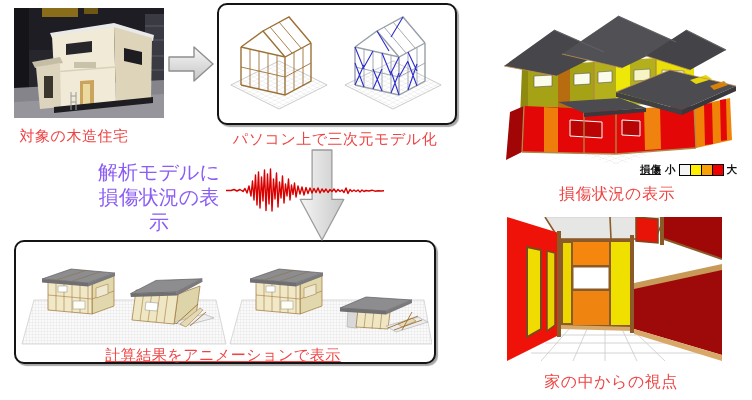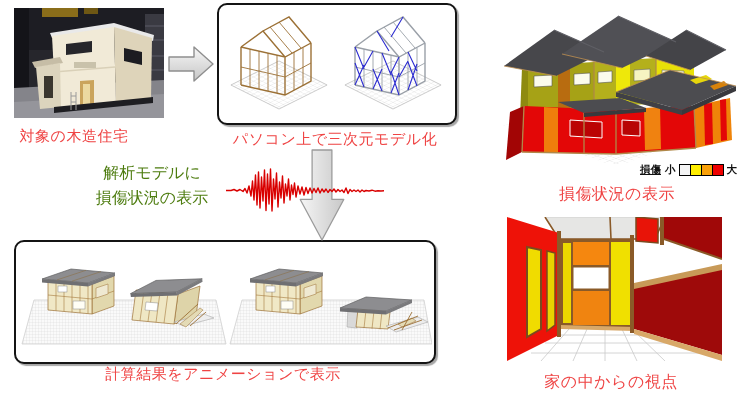--- a/index.html
+++ b/index.html
@@ -2,22 +2,22 @@
 <html style="--waveform: #d90000;"><head>
 <meta charset="utf-8">
 <style>
   html,body{margin:0;padding:0;background:#fff;}
   #stage{position:relative;width:752px;height:400px;background:#ffffff;overflow:hidden;
          font-family:"Liberation Sans","DejaVu Sans",sans-serif;}
   .abs{position:absolute;}
   .cap{position:absolute;text-align:center;font-size:15px;color:#ef4444;letter-spacing:0.5px;white-space:nowrap;}
   .roundbox{position:absolute;background:#fff;border:2px solid #141414;border-radius:10px;
             box-shadow:2px 2px 1px rgba(0,0,0,0.35);}
-  .seismic-label{position:absolute;left:85px;top:160px;width:134px;text-align:center;
-                 font-size:16px;line-height:25px;color:#4d7c0f;}
+  .seismic-label{position:absolute;left:92px;top:160px;width:134px;text-align:center;
+                 font-size:20px;line-height:25px;color:#8b5cf6;}
   .seismic-label span{display:block;}
   .legend{position:absolute;left:640px;top:163px;display:flex;align-items:center;
           font-size:10.5px;font-weight:bold;color:#111;}
   .legend .ttl{margin-right:4px;text-decoration:underline;}
   .legend .min{margin-right:3px;}
   .legend .max{margin-left:3px;}
   .legend .sw{width:12px;height:12px;border:1px solid #000;margin-left:-1px;box-sizing:border-box;}
   .legend .sw:first-of-type{margin-left:0;}
   svg{display:block;}
 </style>
@@ -171,21 +171,21 @@
           <polygon points="-10,36 36,39 36,42.5 -10,39.5" fill="#6f6f72"></polygon>
           <polygon points="36,39 62,28 62,31 36,42.5" fill="#7a7a7d"></polygon>
           <polygon points="36,54 68,45 78,50 46,60" fill="#ececec" stroke="#9b9b9b" stroke-width="0.5"></polygon>
           <polygon points="48,52 62,46 66,49 52,55" fill="#e4dbb6" stroke="#9c7136" stroke-width="0.5"></polygon>
           <path d="M38,56 L68,44 M44,58 L72,48 M52,58 L62,40" stroke="#9c7136" stroke-width="0.9" fill="none"></path>
         </g>
       </g>
     </svg>
   </div>
 
-  <div class="cap" style="left:14px;top:365px;width:418px;">計算結果をアニメーションで表示</div>
+  <div class="cap" style="left:14px;top:346px;width:418px;text-decoration:underline;">計算結果をアニメーションで表示</div>
 
   <div class="abs" style="left:498px;top:8px;">
     <svg width="244" height="156" viewBox="0 0 244 156">
       <defs>
         <pattern id="dgrid" width="9" height="9" patternUnits="userSpaceOnUse">
           <path d="M9 0H0V9" fill="none" stroke="#cdcdcd" stroke-width="0.8"></path>
         </pattern>
       </defs>
       <g transform="translate(118,118) scale(1,0.36) rotate(45)">
         <rect x="-80" y="-80" width="160" height="160" fill="url(#dgrid)"></rect>

